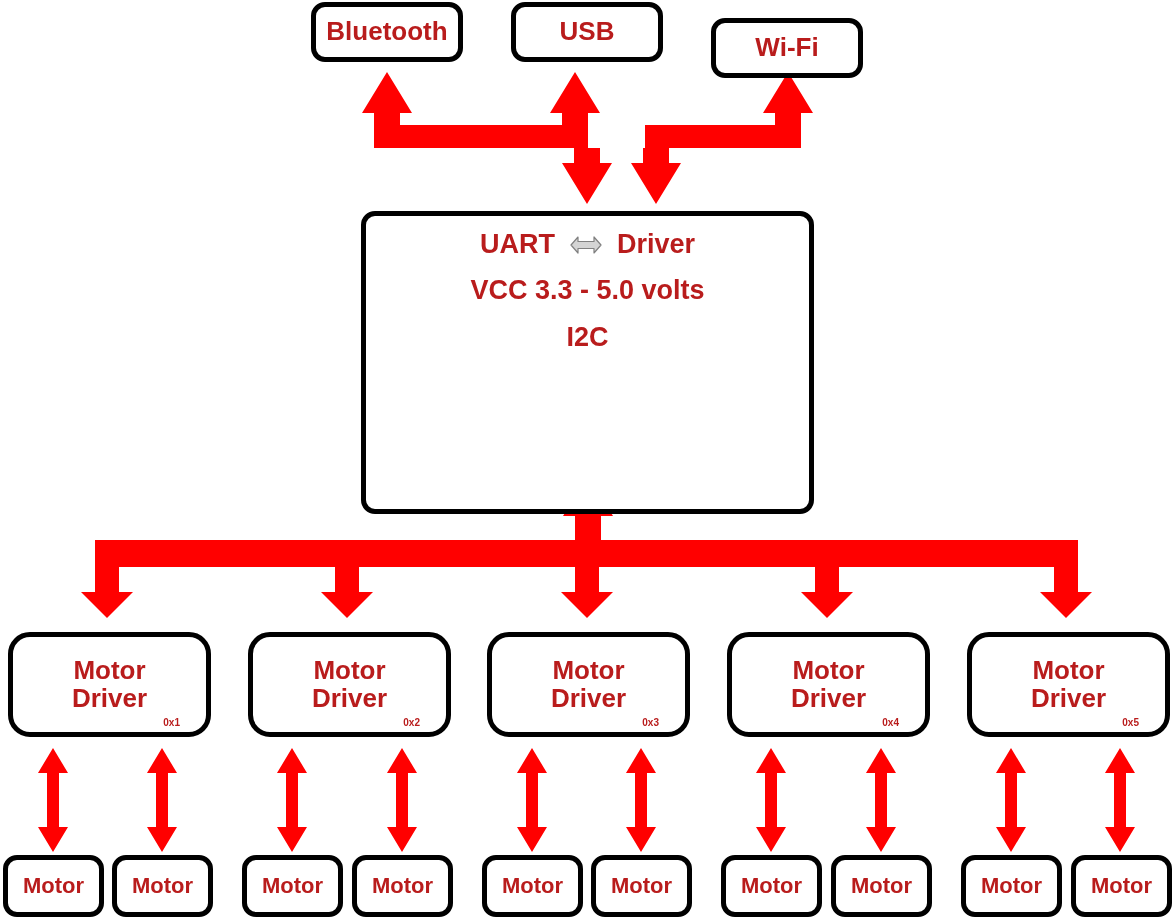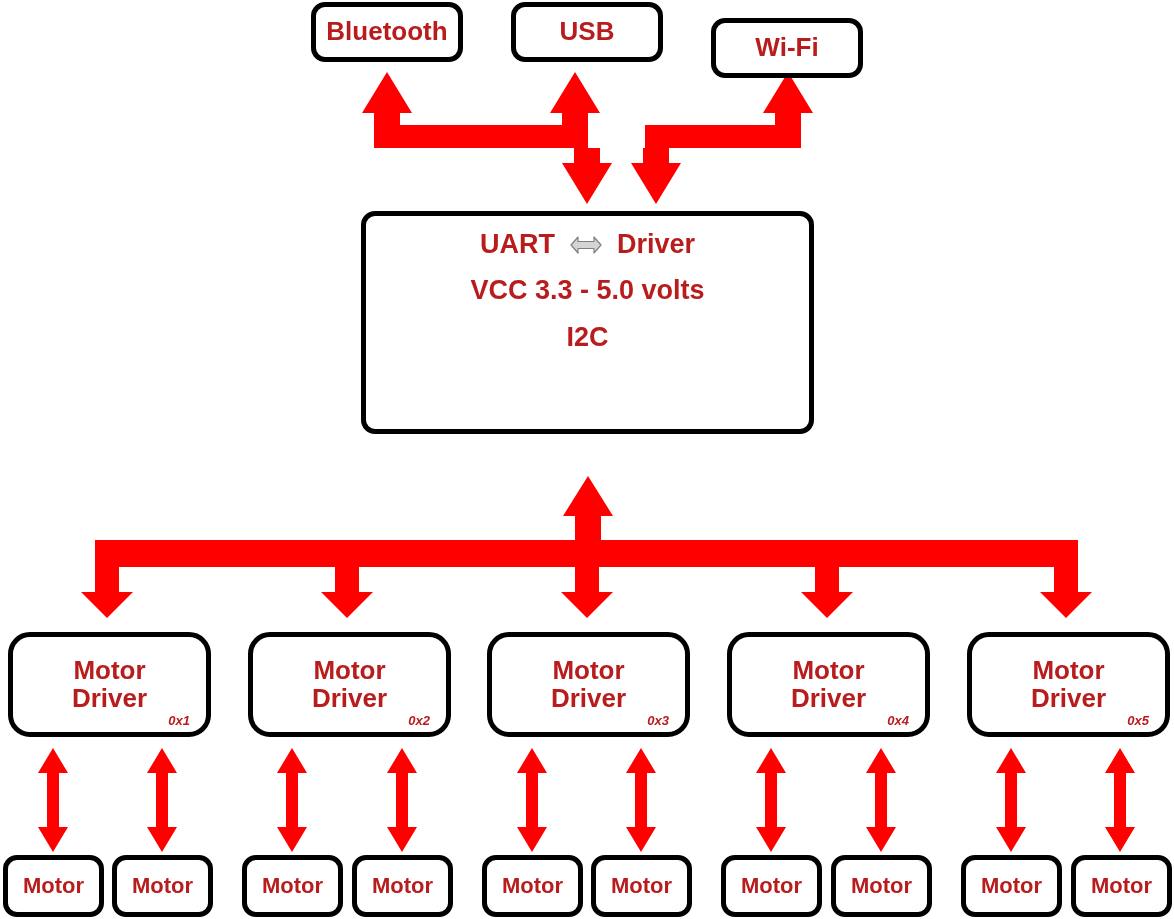--- a/index.html
+++ b/index.html
@@ -35,21 +35,21 @@
   .iface-node {
     width: 152px;
     height: 60px;
     font-size: 26px;
     border-radius: 14px;
   }
   .mcu-node {
     left: 361px;
     top: 211px;
     width: 453px;
-    height: 223px;
+    height: 303px;
     border-radius: 14px;
     justify-content: flex-start;
     padding-top: 10px;
   }
   .mcu-line-uart {
     font-size: 27px;
     display: flex;
     align-items: center;
     gap: 14px;
     margin-top: 4px;
@@ -78,25 +78,24 @@
   .driver-node {
     width: 203px;
     height: 105px;
     border-radius: 22px;
     font-size: 26px;
     justify-content: center;
     position: absolute;
   }
   .driver-addr {
     position: absolute;
-    right: 16px;
+    right: 26px;
     bottom: 4px;
-    font-size: 13px;
+    font-size: 10px;
     font-weight: bold;
-    font-style: italic;
   }
   .motor-node {
     width: 101px;
     height: 62px;
     border-radius: 14px;
     font-size: 22px;
   }
   .arrow-layer {
     position: absolute;
     left: 0;

